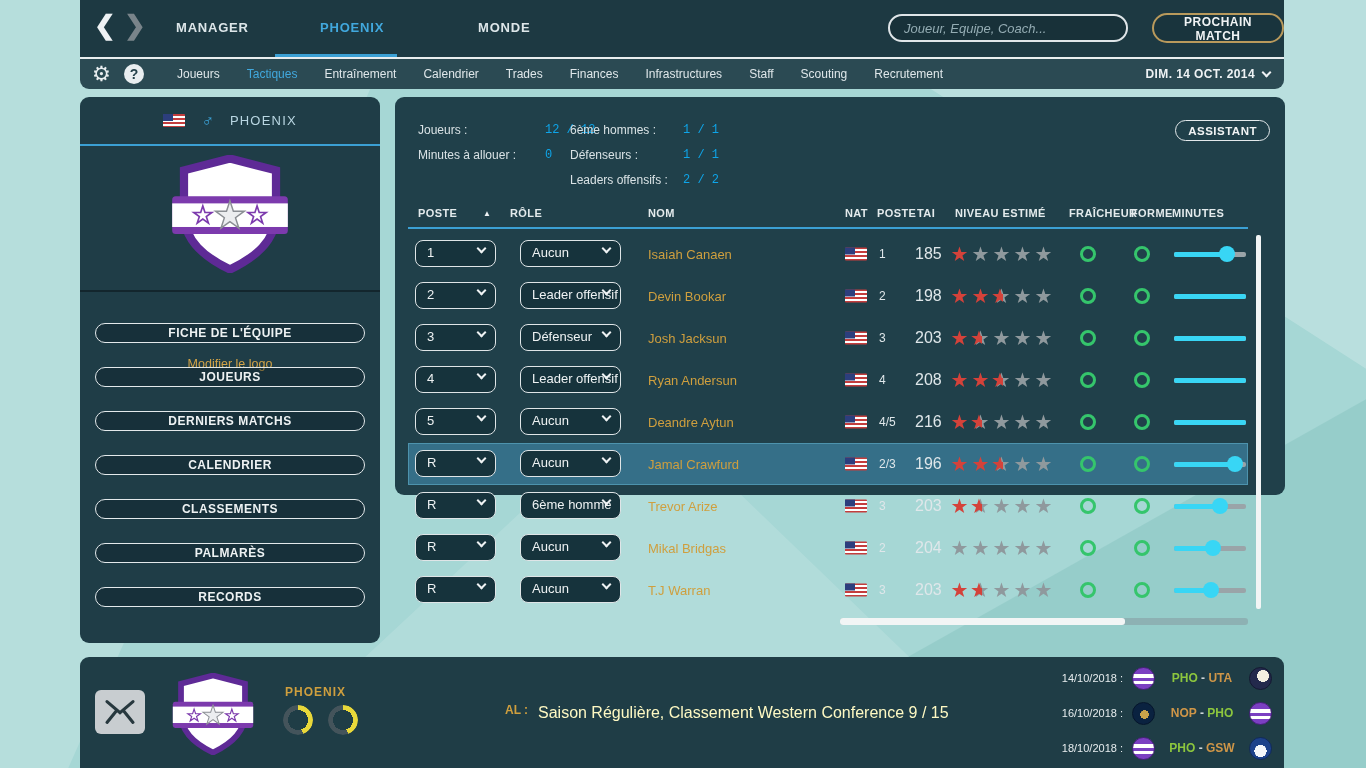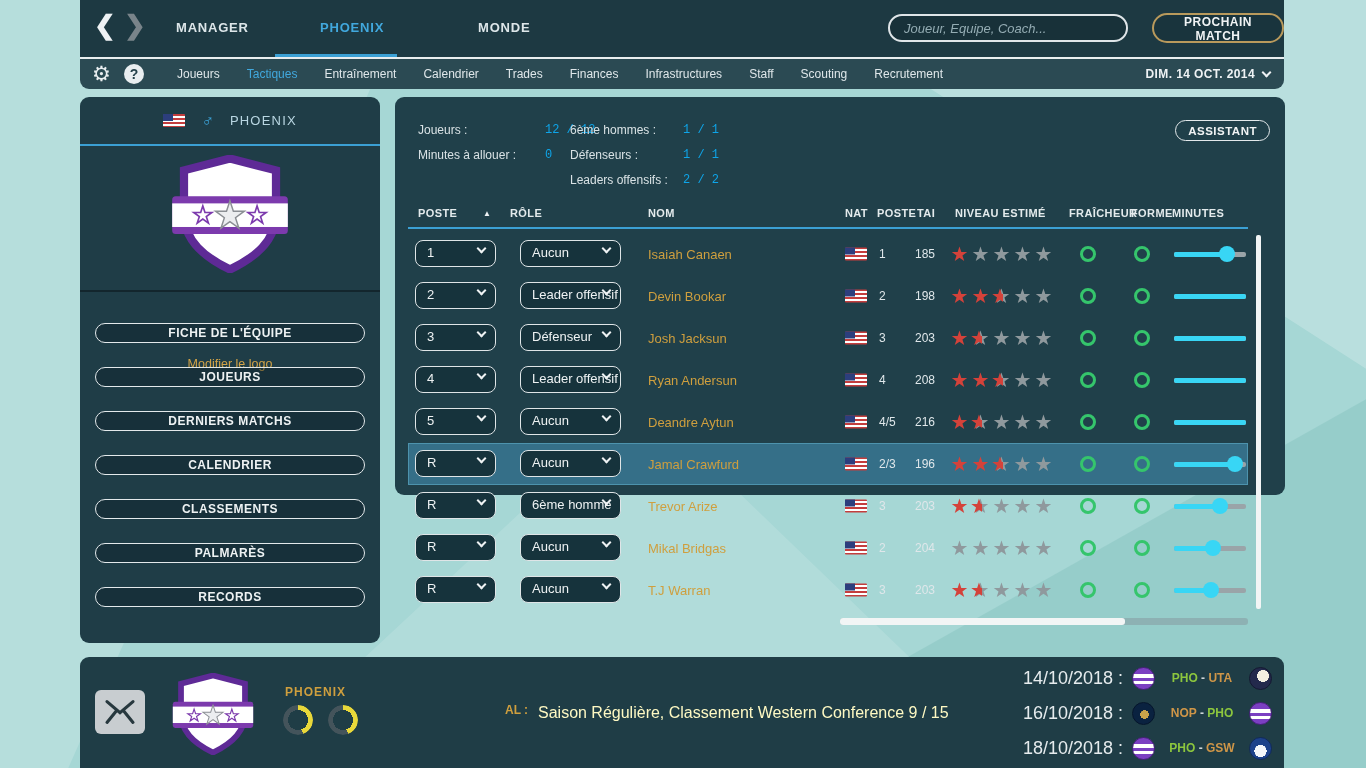--- a/index.html
+++ b/index.html
@@ -98,21 +98,21 @@
     position:absolute; top:7px; height:27px; background:#16333c;
     border:1.5px solid #dfe5e7; border-radius:8px; color:#eef2f3; font-size:13px;
     line-height:24px; padding-left:11px; cursor:pointer; overflow:hidden; white-space:nowrap;
   }
   .sel-slot { left:7px; width:81px; }
   .sel-role { left:112px; width:101px; }
   .select .chev { position:absolute; right:10px; top:8px; border-color:#eef2f3; }
   .pname { left:240px; color:#cf9f3e; font-size:13px; white-space:nowrap; }
   .pflag { left:437px; }
   .pposte { left:471px; font-size:12px; color:#dfe7ea; }
-  .ptai { left:507px; font-size:12px; color:#dfe7ea; }
+  .ptai { left:507px; font-size:16px; color:#dfe7ea; }
   .pstars { left:541px; display:flex; }
   .star { position:relative; font-size:20px; line-height:20px; color:#8f999d; width:21px; text-align:center; }
   .star.full { color:#d4423a; }
   .star .hf { position:absolute; left:0; top:0; width:56%; overflow:hidden; color:#d4423a; }
   .ring { width:16px; height:16px; border:3px solid #35c56c; border-radius:50%; }
   .ring-fraicheur { left:672px; }
   .ring-forme { left:726px; }
   .slider { left:766px; width:72px; height:18px; }
   .slider .track { position:absolute; left:0; top:7px; width:100%; height:5px; background:#9aa4a8; border-radius:2px; }
   .slider .fill { position:absolute; left:0; top:7px; height:5px; background:#38d6f5; border-radius:2px; }
@@ -131,21 +131,21 @@
   .gauge { position:absolute; top:48px; width:30px; height:30px; border-radius:50%;
     background:conic-gradient(#e9d83a 20deg 160deg, #44545b 160deg 380deg);
     -webkit-mask:radial-gradient(farthest-side, transparent calc(100% - 5px), #000 calc(100% - 5px));
             mask:radial-gradient(farthest-side, transparent calc(100% - 5px), #000 calc(100% - 5px)); }
   .gauge1 { left:203px; }
   .gauge2 { left:248px; }
   .blabel-al { position:absolute; left:425px; top:46px; color:#cf9f3e; font-size:12px; font-weight:bold; }
   .bseason { position:absolute; left:458px; top:47px; color:#fef9c3; font-size:16px; }
   .matches { position:absolute; right:12px; top:9px; display:flex; flex-direction:column; gap:11px; }
   .match-row { display:flex; align-items:center; gap:9px; height:24px; justify-content:flex-end; }
-  .match-date { font-size:18px; color:#e6ecee; }
+  .match-date { font-size:11px; color:#e6ecee; }
   .match-text { font-size:12px; font-weight:bold; width:76px; text-align:center; white-space:nowrap; }
   .code-pho { color:#8cc63e; }
   .code-opp { color:#cf9648; }
   .code-sep { color:#cfd6d9; }
   .mini-logo { width:23px; height:23px; border-radius:50%; flex:none; position:relative; overflow:hidden; }
   .logo-pho { background:linear-gradient(#7b3fc2 0 30%, #fff 30% 48%, #7b3fc2 48% 62%, #fff 62% 78%, #7b3fc2 78%); border:1px solid #4a1f7e; }
   .logo-uta { background:radial-gradient(circle at 62% 38%, #f3efe2 0 32%, #23294c 33%); border:1px solid #141831; }
   .logo-nop { background:radial-gradient(circle at 55% 55%, #c8a24a 0 26%, #0a2240 27%); border:1px solid #05152b; }
   .logo-gsw { background:radial-gradient(circle at 50% 62%, #f5f7fa 0 36%, #1d428a 37%); border:1px solid #11295a; }
 </style>

